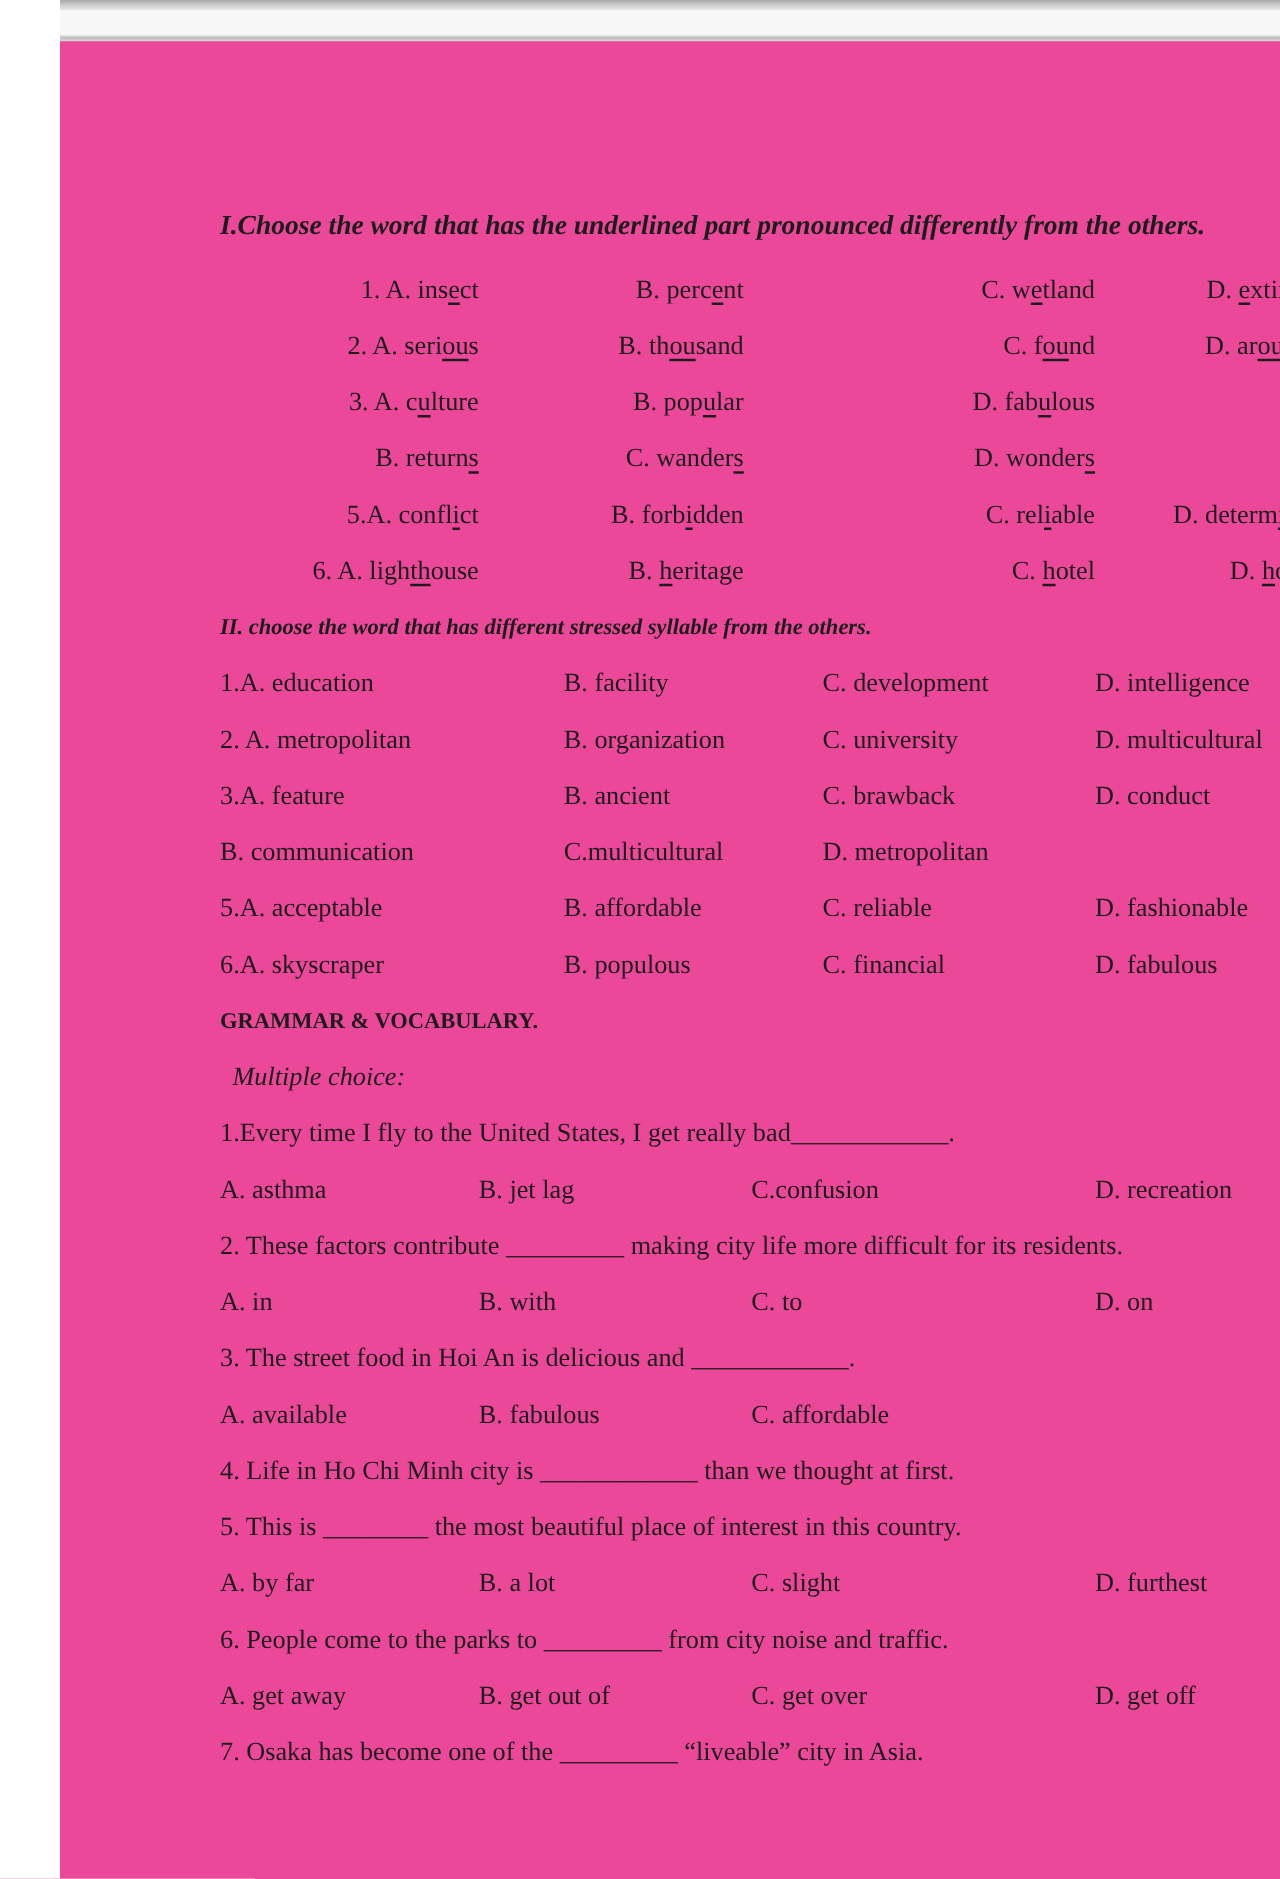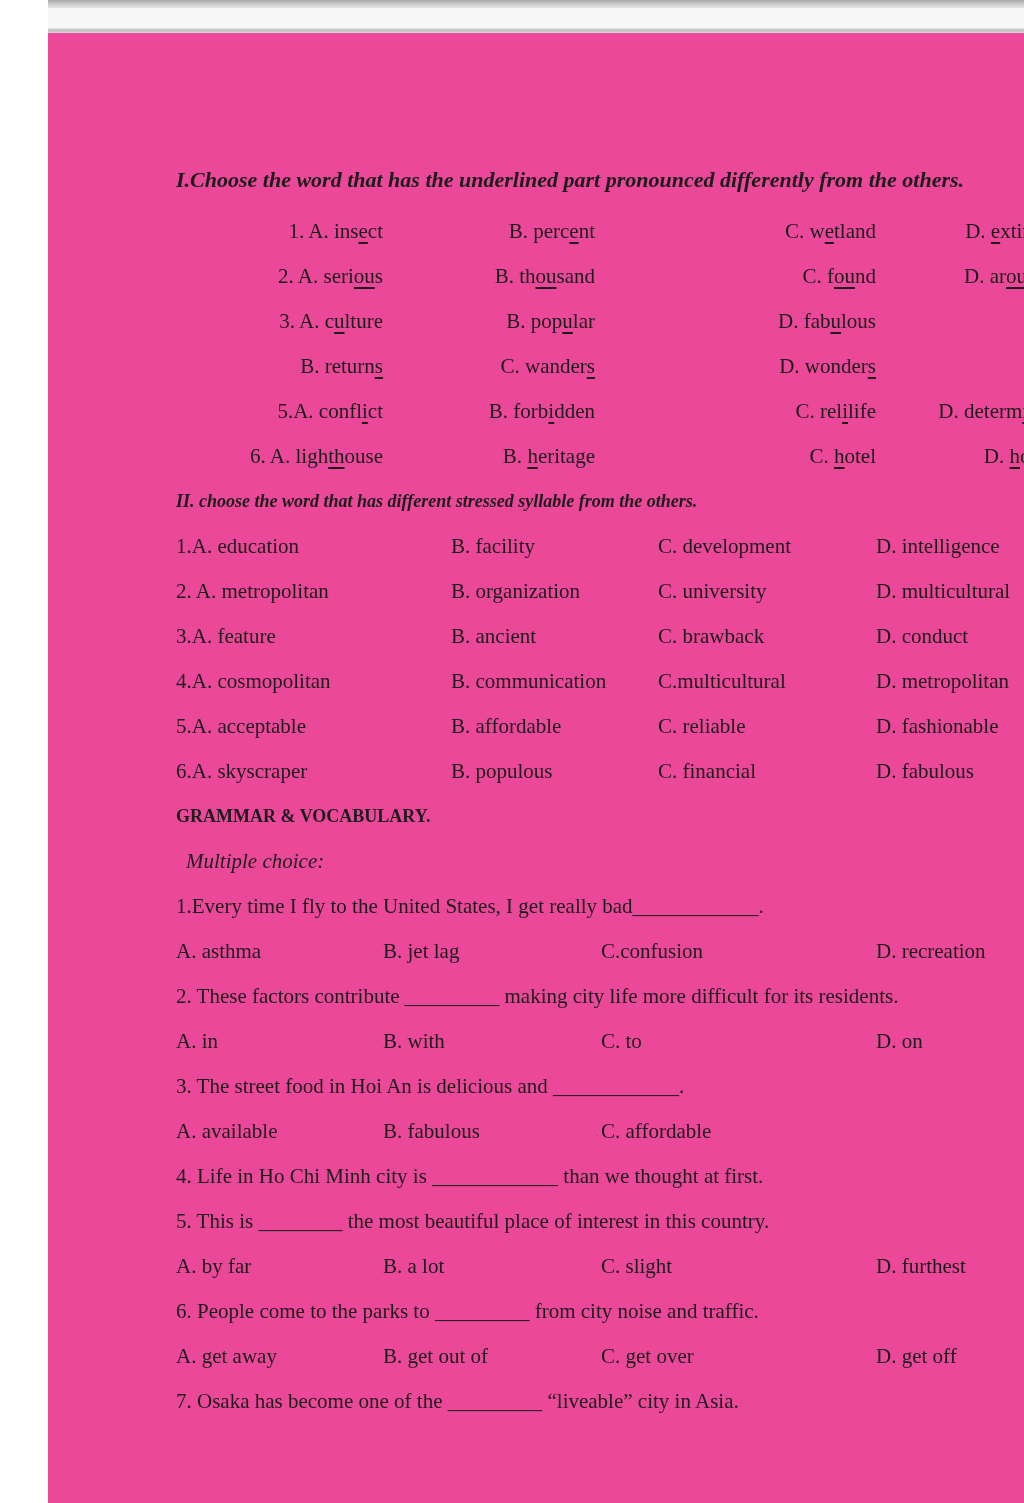--- a/index.html
+++ b/index.html
@@ -82,21 +82,21 @@
 
       <div class="row">
         <span><span>B. return</span><span class="ul">s</span><span></span></span>
         <span><span>C. wander</span><span class="ul">s</span><span></span></span>
         <span><span>D. wonder</span><span class="ul">s</span><span></span></span>
       </div>
 
       <div class="row">
         <span><span>5.A. confl</span><span class="ul">i</span><span>ct</span></span>
         <span><span>B. forb</span><span class="ul">i</span><span>dden</span></span>
-        <span><span>C. rel</span><span class="ul">i</span><span>life</span></span>
+        <span><span>C. rel</span><span class="ul">i</span><span>able</span></span>
         <span><span>D. determ</span><span class="ul">i</span><span>ne</span></span>
       </div>
 
       <div class="row">
         <span><span>6. A. ligh</span><span class="ul">th</span><span>ouse</span></span>
         <span><span>B. </span><span class="ul">h</span><span>eritage</span></span>
         <span><span>C. </span><span class="ul">h</span><span>otel</span></span>
         <span><span>D. </span><span class="ul">h</span><span>our</span></span>
       </div>
     </div>
@@ -116,21 +116,20 @@
         <span>C. university</span>
         <span>D. multicultural</span>
       </div>
       <div class="row">
         <span>3.A. feature</span>
         <span>B. ancient</span>
         <span>C. brawback</span>
         <span>D. conduct</span>
       </div>
       <div class="row">
-        <span>4.A. cosmopolitan</span>
         <span>B. communication</span>
         <span>C.multicultural</span>
         <span>D. metropolitan</span>
       </div>
       <div class="row">
         <span>5.A. acceptable</span>
         <span>B. affordable</span>
         <span>C. reliable</span>
         <span>D. fashionable</span>
       </div>

